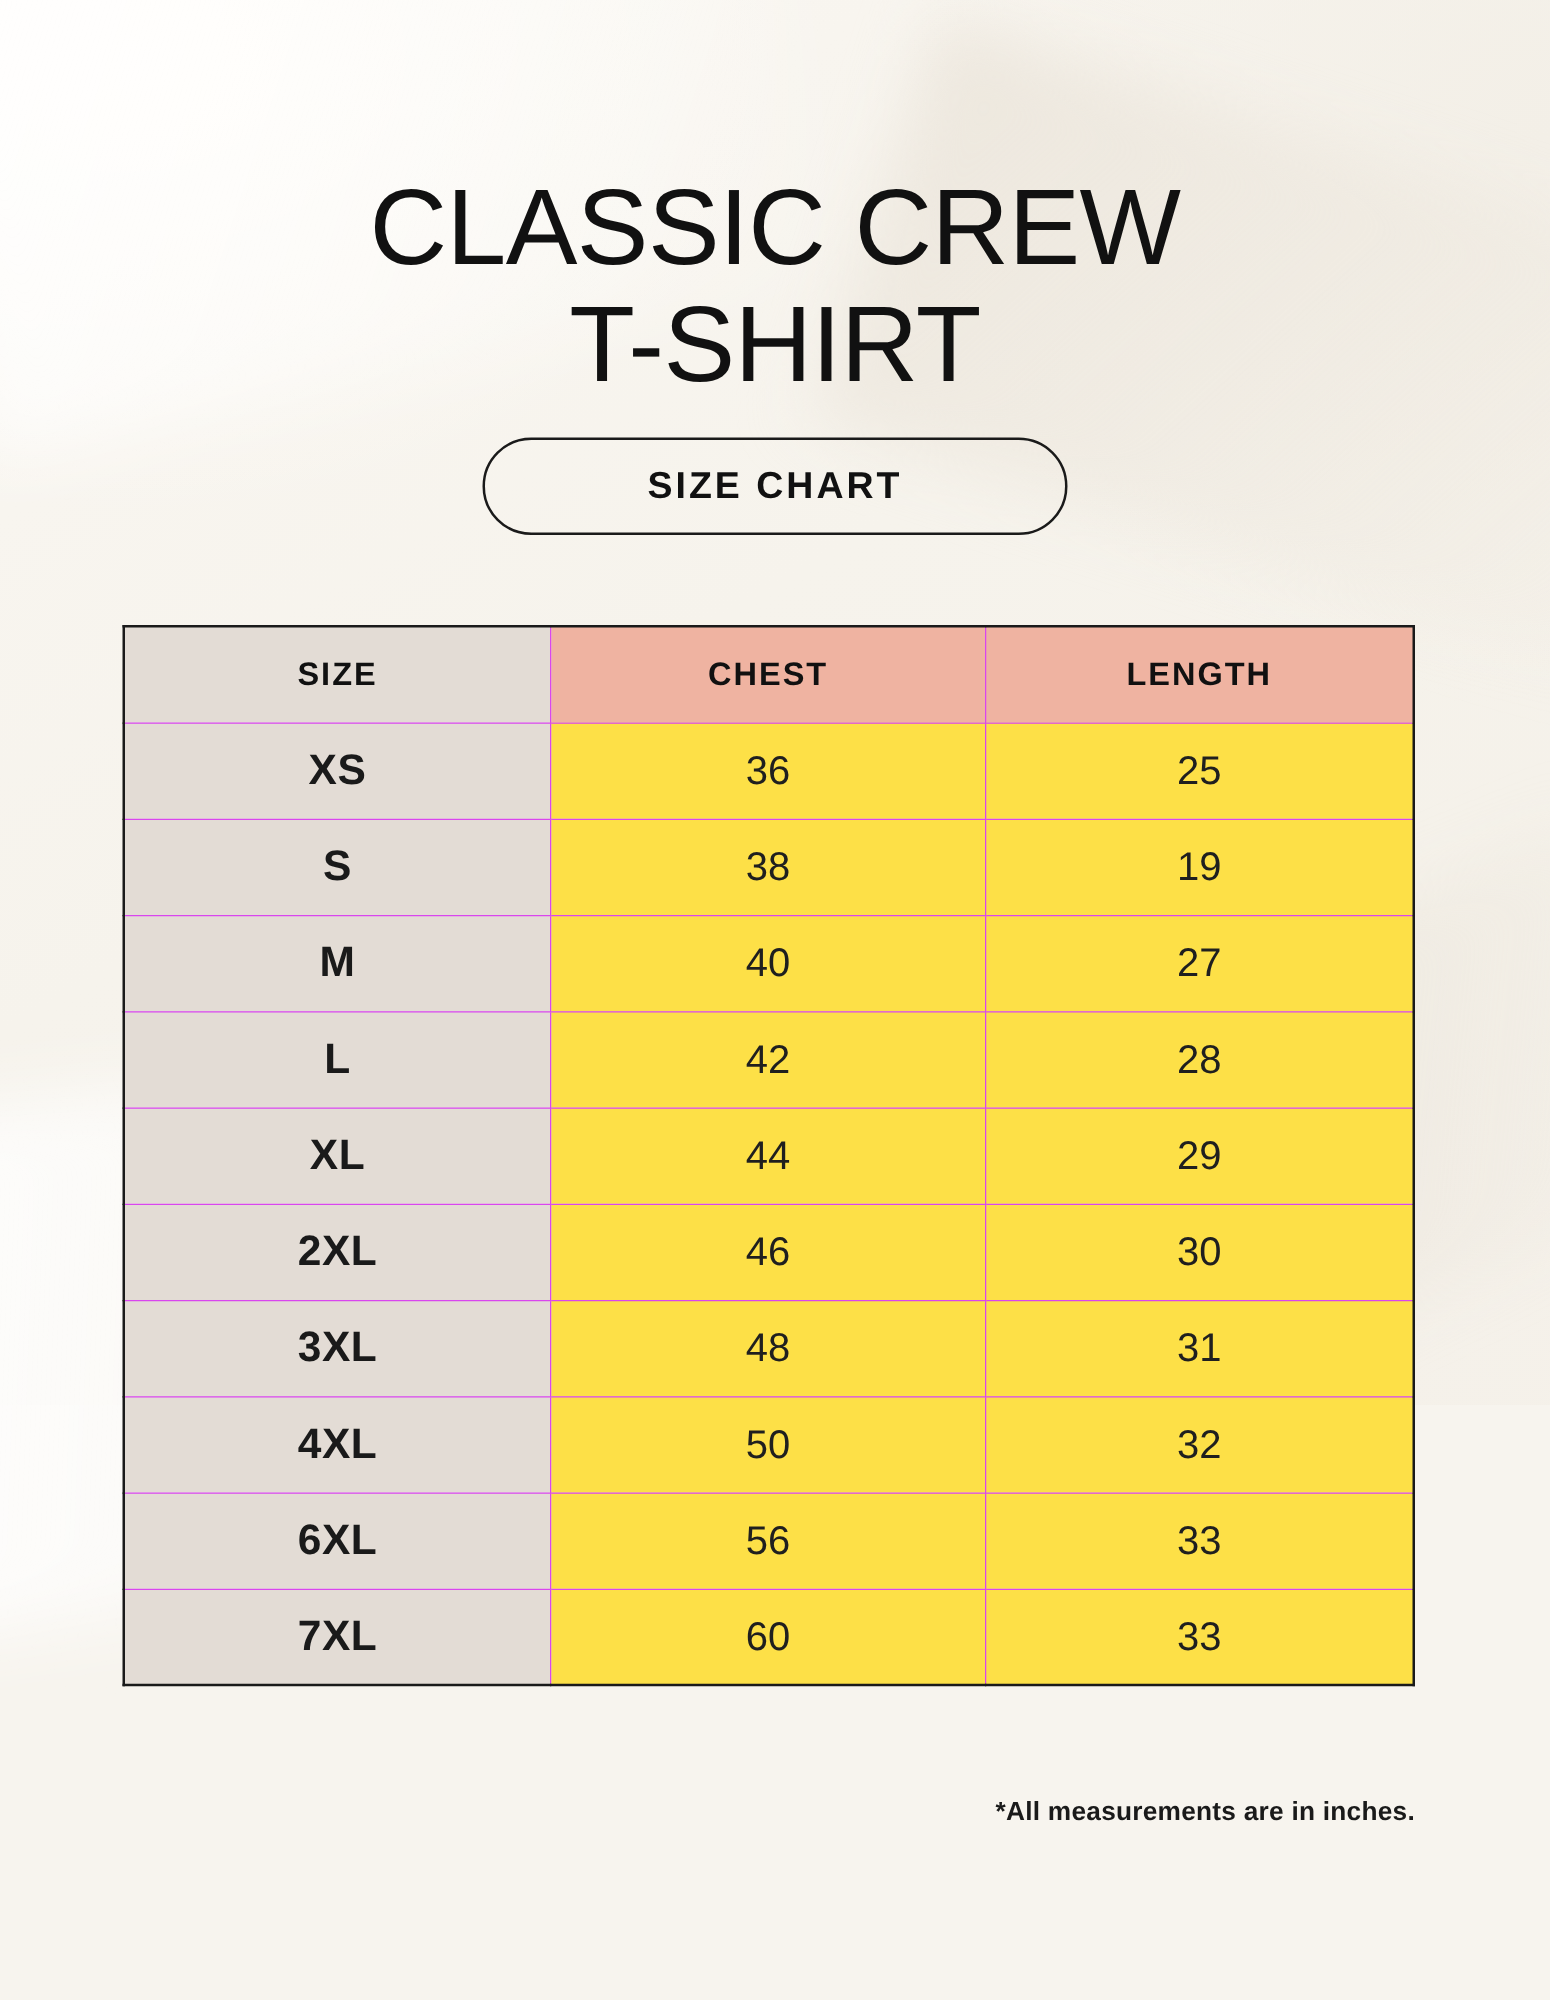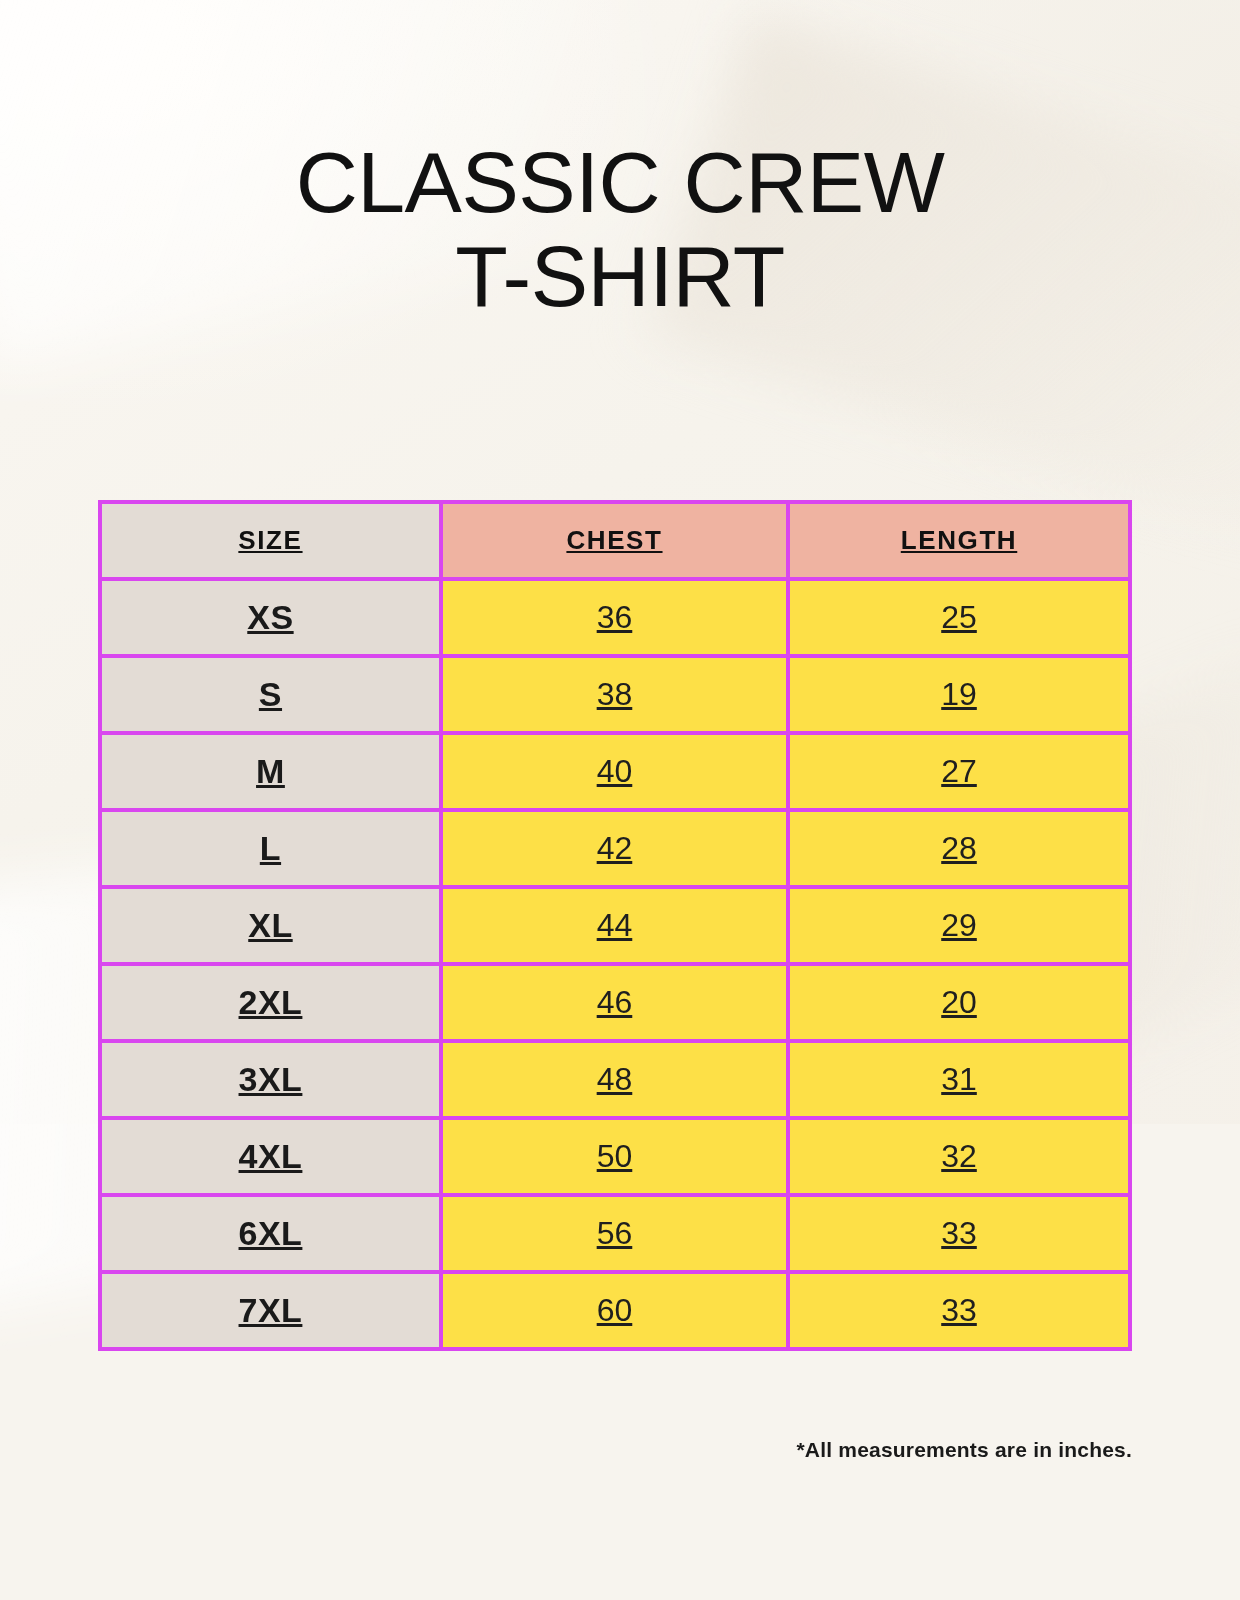--- a/index.html
+++ b/index.html
@@ -96,26 +96,25 @@
     width: 100%;
     table-layout: fixed;
     border: 2px solid #1a1a1a;
   }
   table.size-chart col.c-size { width: 33.1%; }
   table.size-chart col.c-chest { width: 33.7%; }
   table.size-chart col.c-length { width: 33.2%; }
 
   table.size-chart th,
   table.size-chart td {
-    border: 4px solid #d946ef;
+    border: 1px solid #d946ef;
     text-align: center;
     height: 77px;
     padding: 17px;
     box-sizing: border-box;
-    text-decoration: underline;
   }
   thead th {
     font-size: 26px;
     letter-spacing: 1.6px;
     font-weight: 700;
     color: #111111;
     height: 80px;
   }
   th.h-size { background: #e3dcd5; }
   th.h-chest, th.h-length { background: #efb3a1; }
@@ -155,20 +154,23 @@
   <div class="bg-streak streak-a"></div>
   <div class="bg-streak streak-b"></div>
   <div class="bg-streak streak-c"></div>
   <div class="bg-streak streak-d"></div>
 
   <h1 class="title">
     <span class="line line1">CLASSIC CREW</span>
     <span class="line line2">T-SHIRT</span>
   </h1>
 
+  <div class="pill">
+    <span class="pill-label">SIZE CHART</span>
+  </div>
 
   <div class="table-wrap">
     <table class="size-chart">
       <colgroup>
         <col class="c-size">
         <col class="c-chest">
         <col class="c-length">
       </colgroup>
       <thead>
         <tr>
@@ -199,21 +201,21 @@
           <td class="cell-val">28</td>
         </tr>
         <tr>
           <td class="cell-size">XL</td>
           <td class="cell-val">44</td>
           <td class="cell-val">29</td>
         </tr>
         <tr>
           <td class="cell-size">2XL</td>
           <td class="cell-val">46</td>
-          <td class="cell-val">20</td>
+          <td class="cell-val">30</td>
         </tr>
         <tr>
           <td class="cell-size">3XL</td>
           <td class="cell-val">48</td>
           <td class="cell-val">31</td>
         </tr>
         <tr>
           <td class="cell-size">4XL</td>
           <td class="cell-val">50</td>
           <td class="cell-val">32</td>

